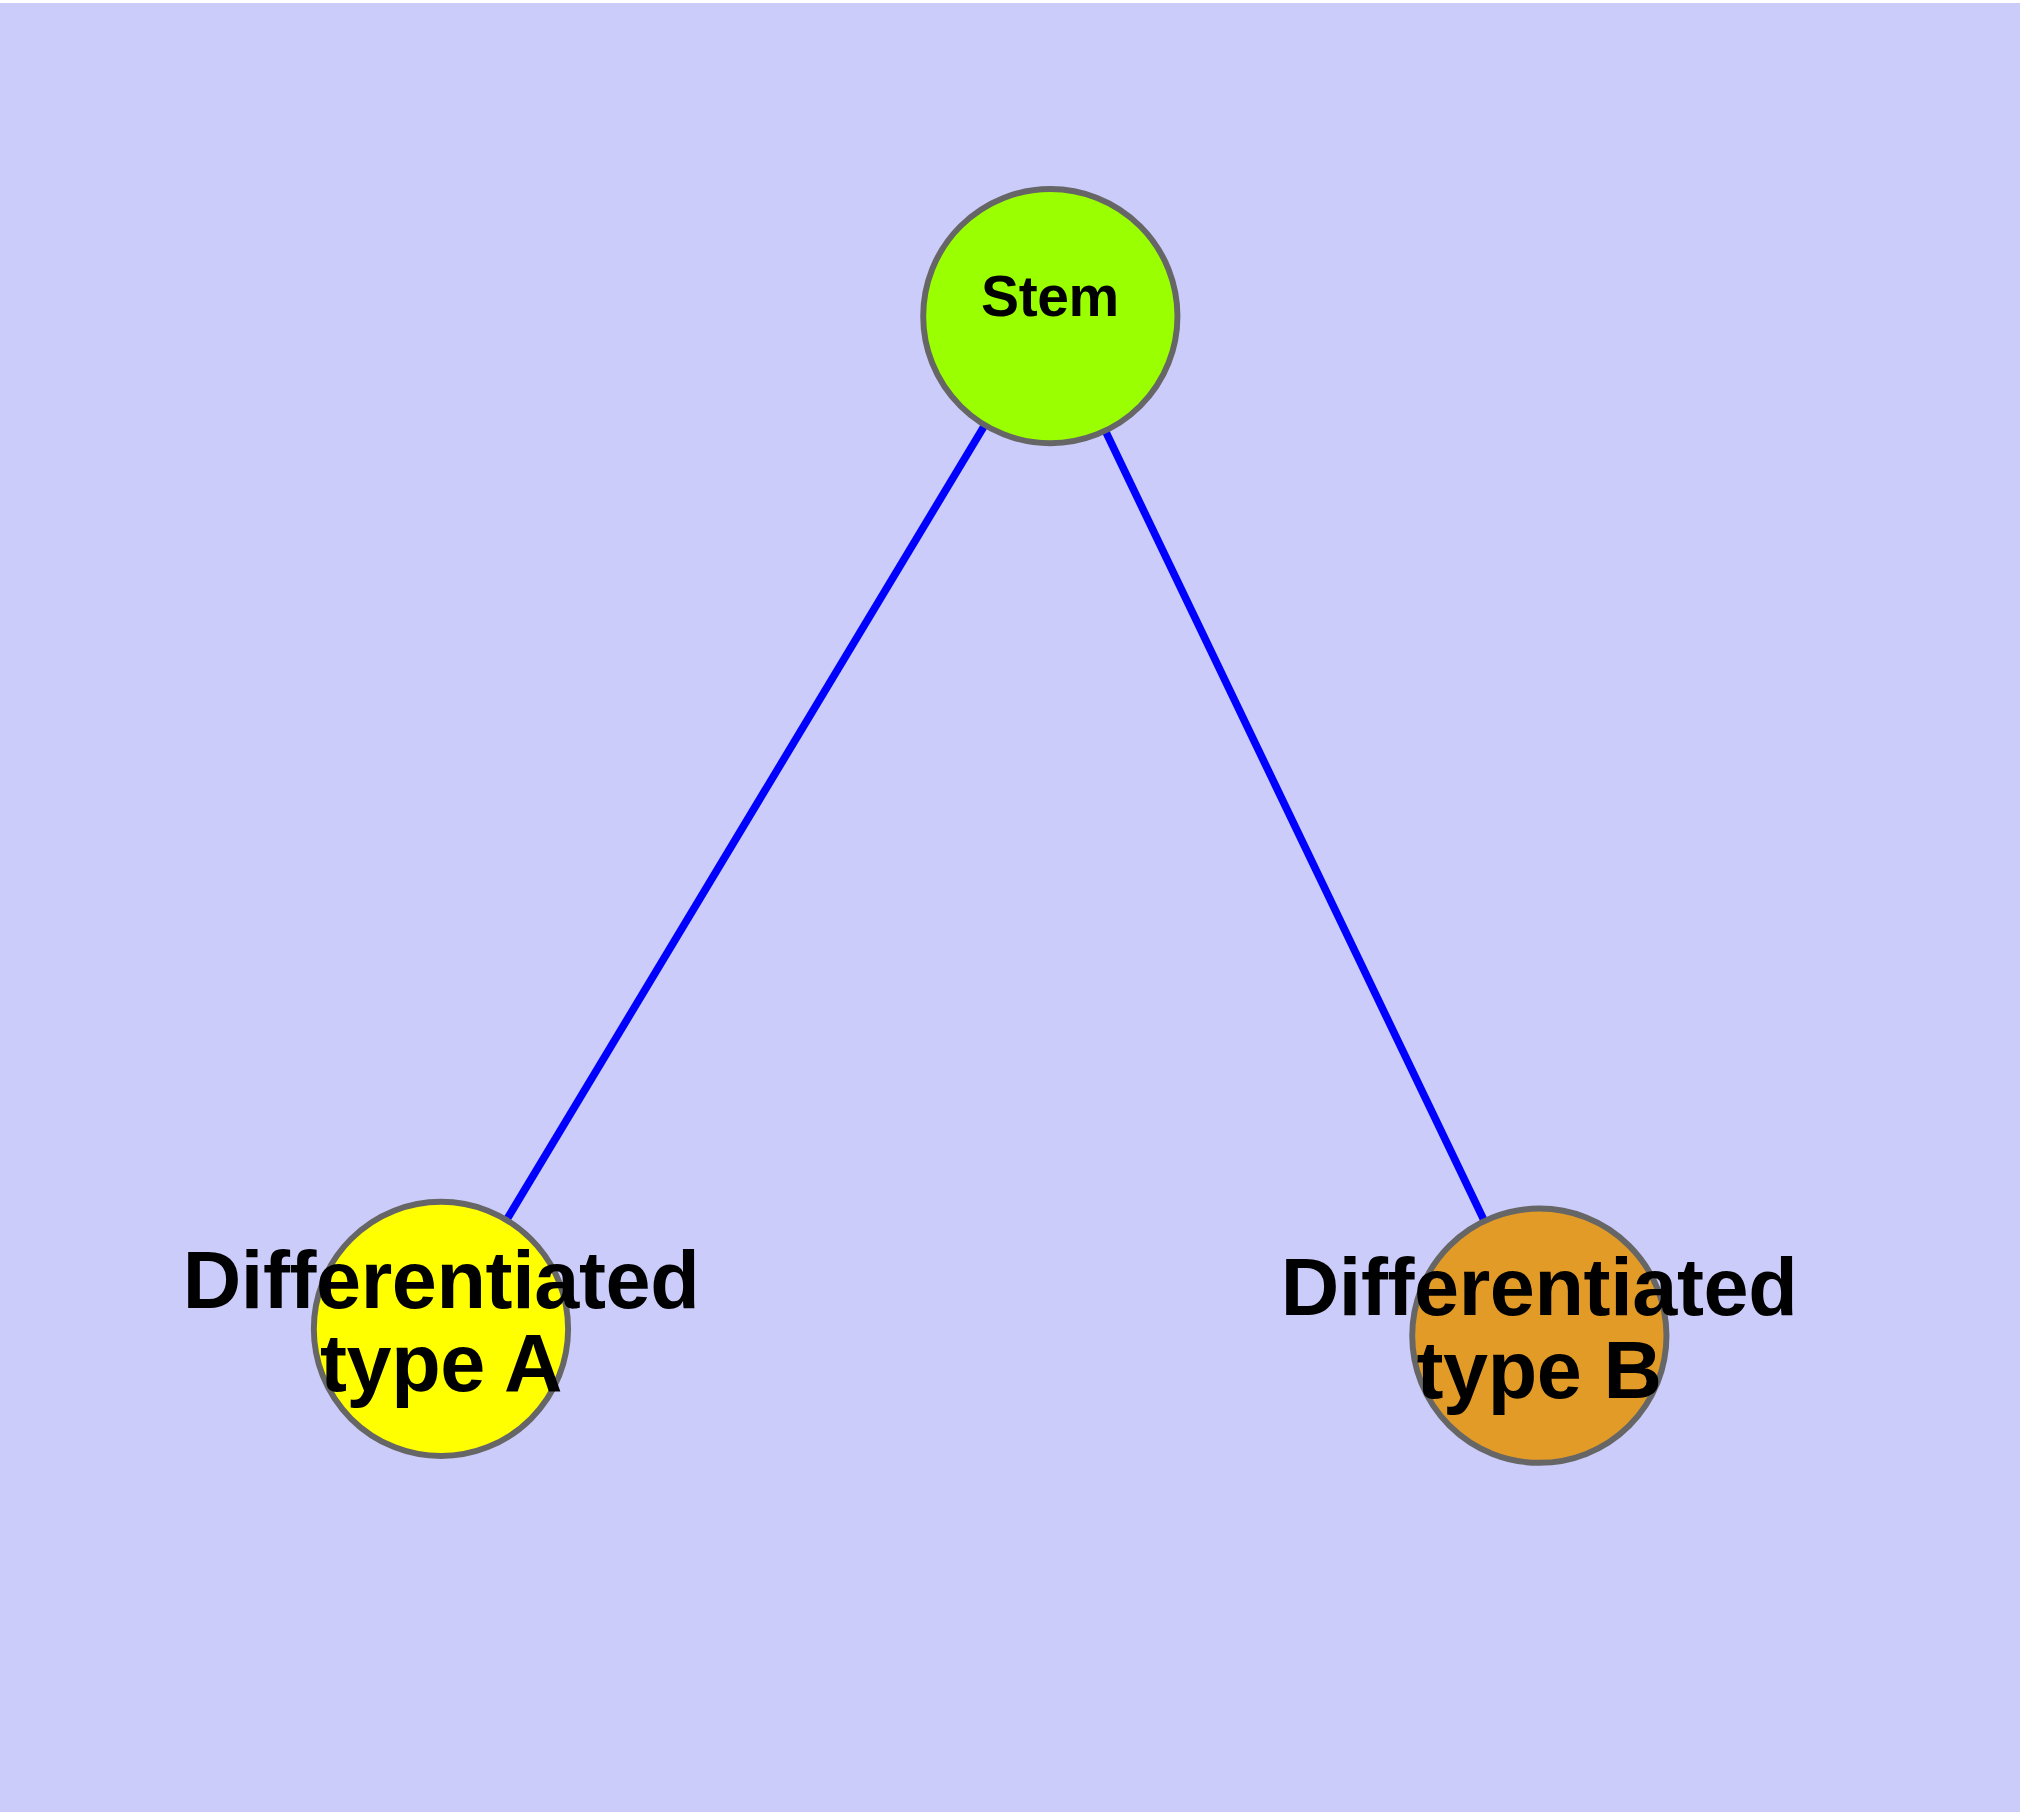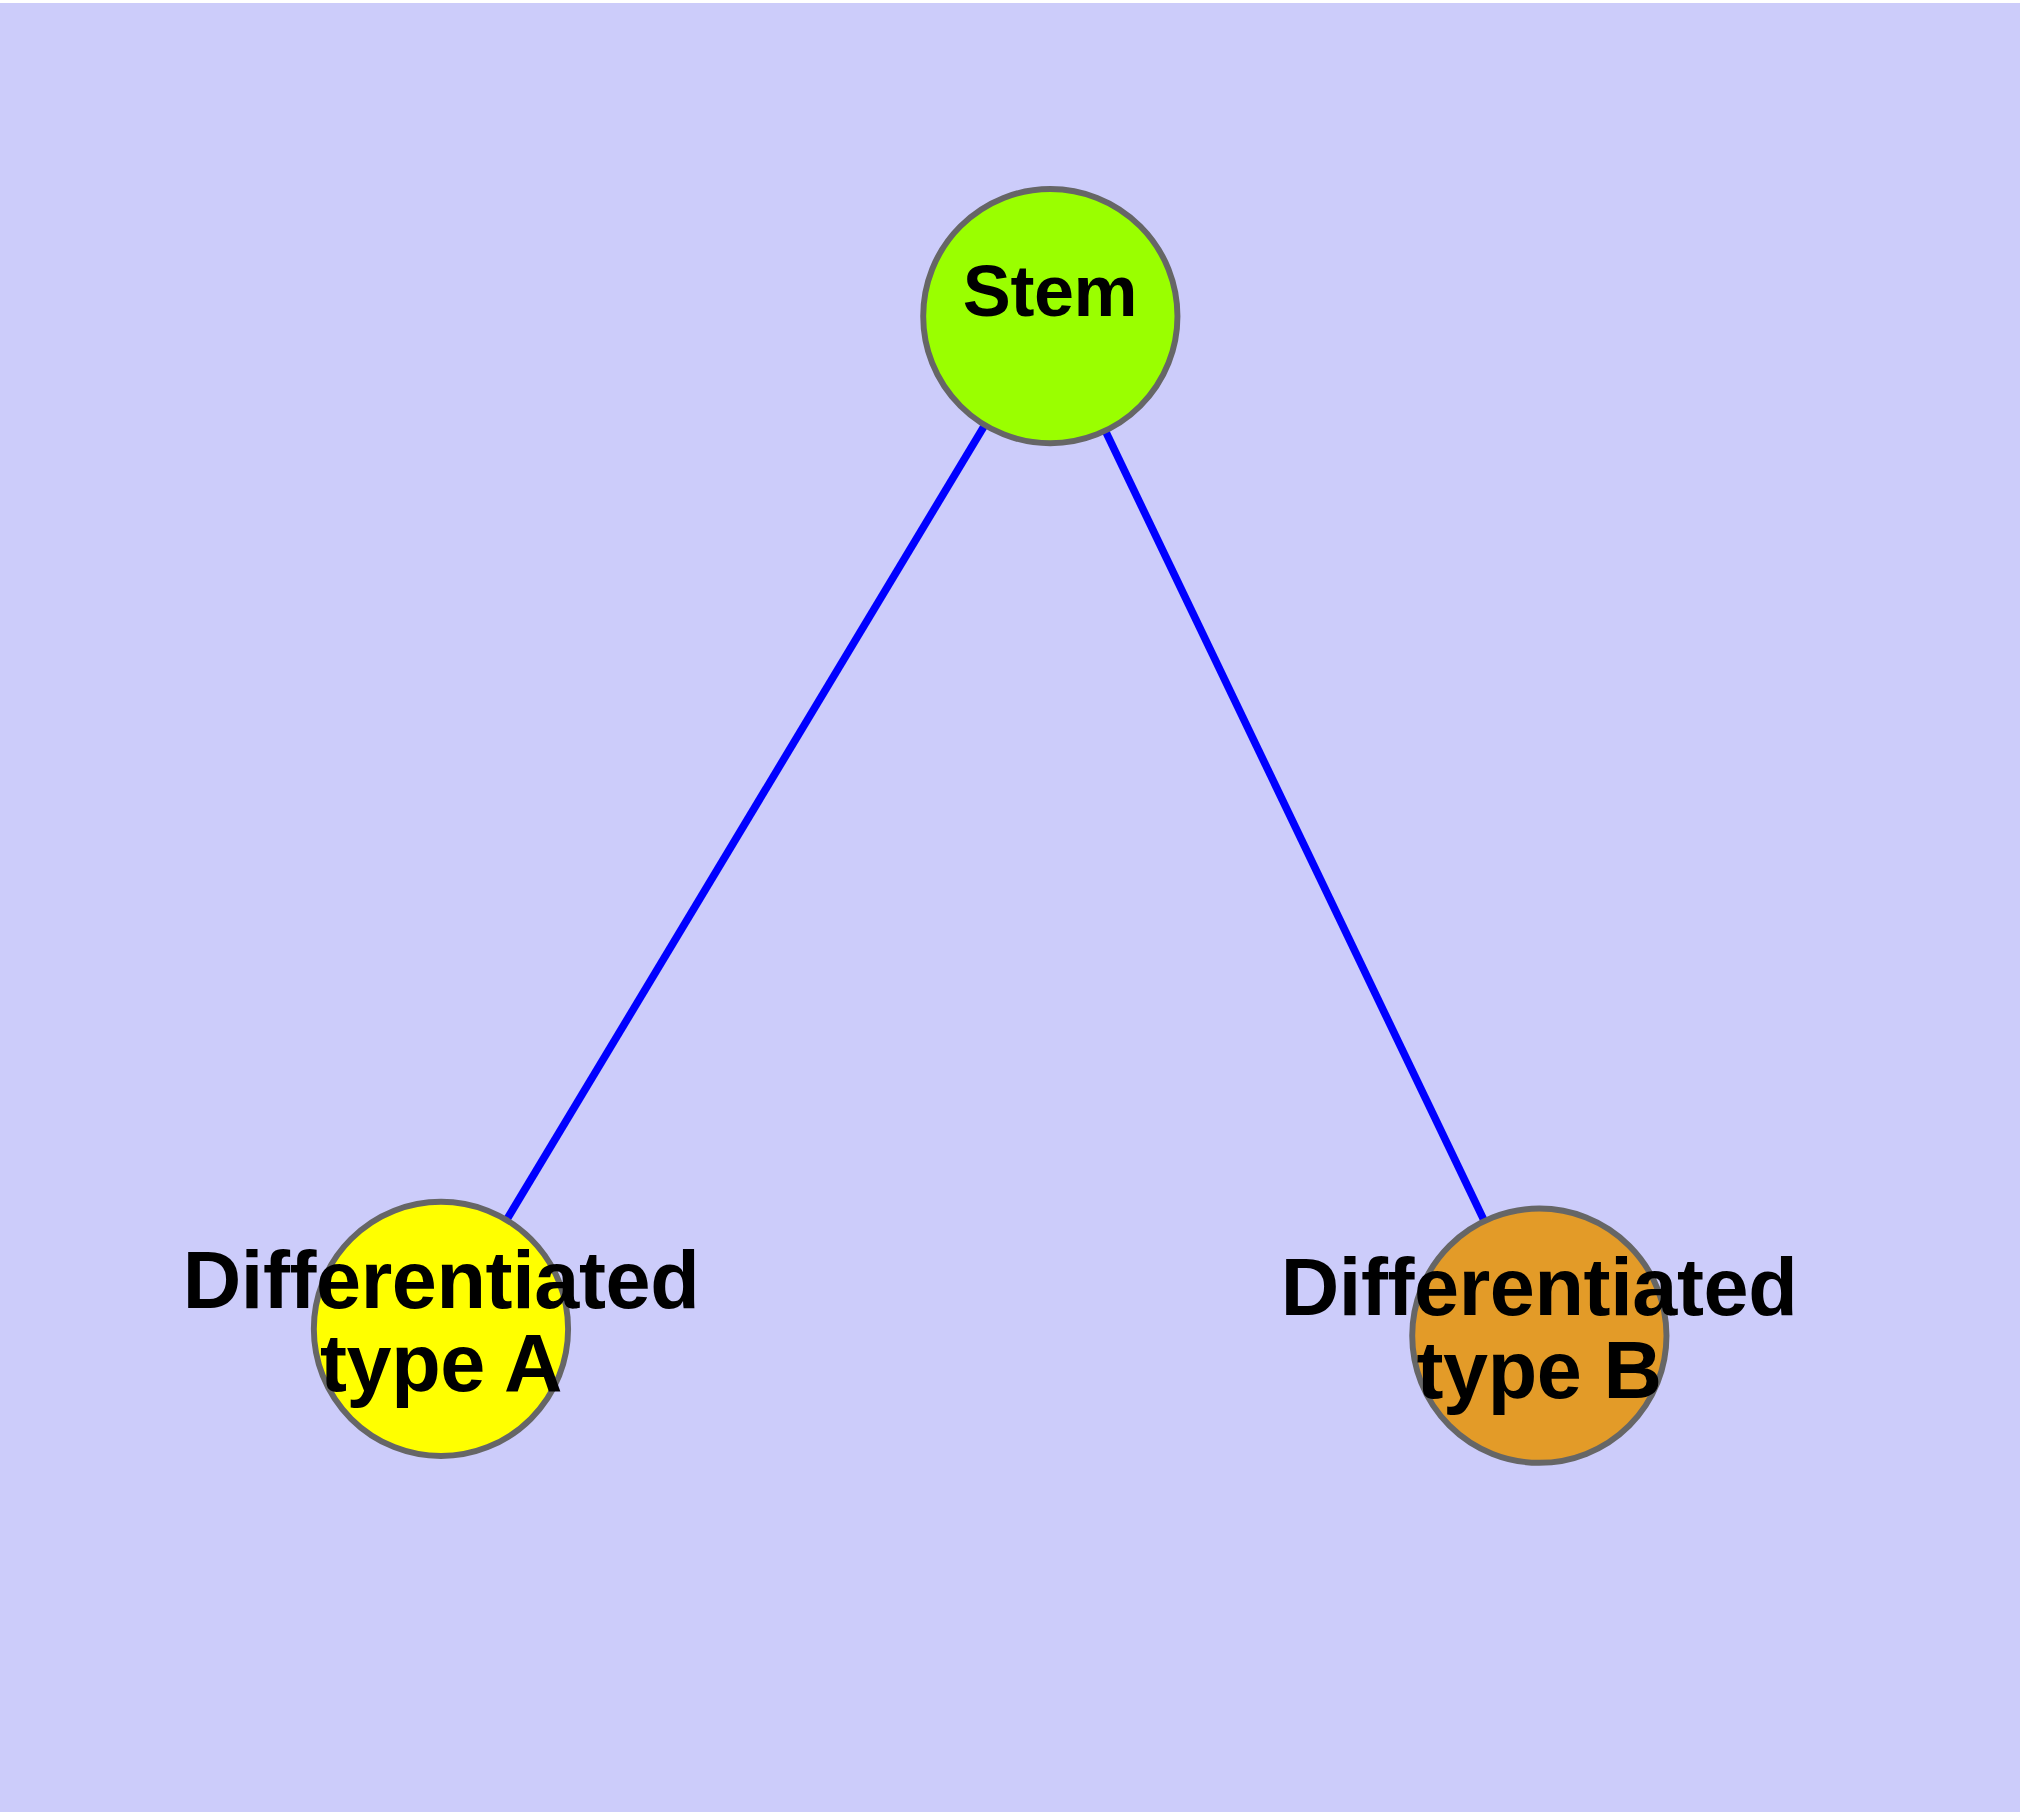--- a/index.html
+++ b/index.html
@@ -68,21 +68,21 @@
         <line class="edge-line" x1="1239" y1="373" x2="1816" y2="1576" stroke="#0000ff" stroke-width="9"></line>
       </g>
     <g id="nodes-layer">
         <circle class="node-circle" cx="1239" cy="373" r="150" fill="#9aff00" stroke="#666666" stroke-width="7"></circle>
         <circle class="node-circle" cx="520" cy="1568" r="150" fill="#ffff00" stroke="#666666" stroke-width="7"></circle>
         <circle class="node-circle" cx="1816" cy="1576" r="150" fill="#e39b28" stroke="#666666" stroke-width="7"></circle>
       </g>
   </svg>
 
   <div id="labels-layer">
-      <div class="node-label" style="font-size: 72px; left: 287px; width: 1526px; top: 255px;">
+      <div class="node-label" style="font-size: 57px; left: 287px; width: 1526px; top: 267px;">
         <span class="lbl-line">Stem</span>
       </div>
       <div class="node-label" style="font-size: 81px; left: -322px; width: 1526px; top: 1239px;">
         <span class="lbl-line">Differentiated</span>
         <span class="lbl-line">type A</span>
       </div>
       <div class="node-label" style="font-size: 81px; left: 776px; width: 1526px; top: 1246px;">
         <span class="lbl-line">Differentiated</span>
         <span class="lbl-line">type B</span>
       </div>

